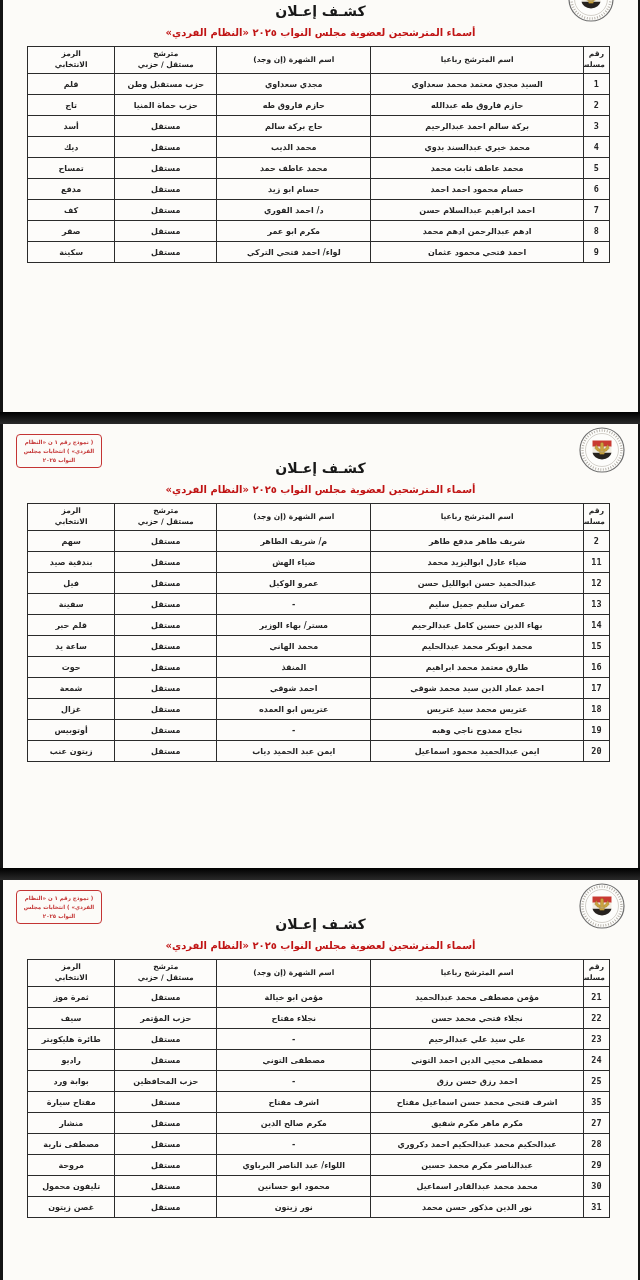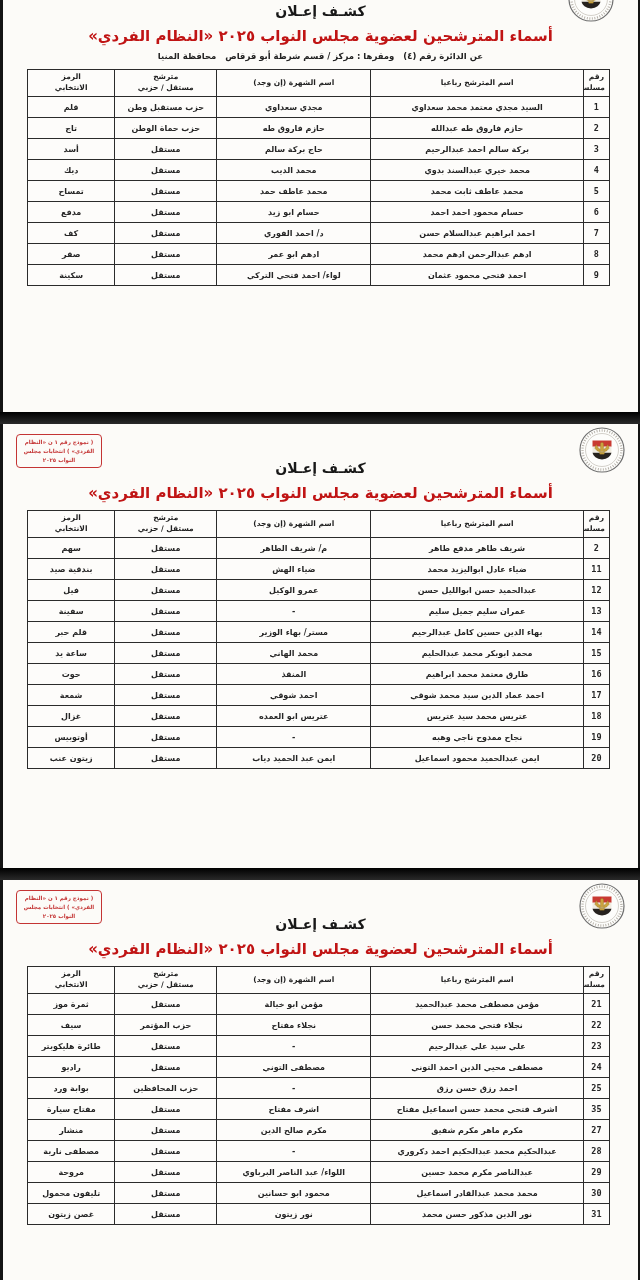--- a/index.html
+++ b/index.html
@@ -11,21 +11,21 @@
     position:relative; background:#fcfbf8; overflow:hidden;
     border-left:3px solid #141414; border-right:2px solid #141414;
   }
   #page1 { height:412px; }
   #page2 { height:444px; }
   #page3 { height:400px; }
   .separator { height:12px; background:linear-gradient(#000, #2a2a2a); }
 
   .title { margin-top:36px; text-align:center; font-size:14px; font-weight:bold; color:#181818; direction:rtl; }
   #page1 .title { margin-top:3px; }
-  .subtitle { margin-top:8px; text-align:center; font-size:15px; font-weight:bold; direction:rtl; }
+  .subtitle { margin-top:8px; text-align:center; font-size:10px; font-weight:bold; direction:rtl; }
   .district { margin-top:6px; text-align:center; font-size:8.5px; font-weight:bold; color:#222; direction:rtl; white-space:pre-wrap; }
 
   .stamp {
     position:absolute; top:10px; left:13px; width:86px;
     border:1px solid; border-radius:4px; padding:3px 4px;
     font-size:5.5px; font-weight:bold; line-height:1.6; text-align:center; direction:rtl;
   }
   .emblem { position:absolute; right:13px; top:3px; width:46px; height:46px; }
   .emblem-clipped { top:-24px; right:24px; }
 
@@ -59,21 +59,20 @@
     <g fill="#c9a23f" stroke="#8a6d20" stroke-width="0.3">
       <path d="M23 15.5 c0.9 0 1.6 0.7 1.6 1.5 v7.5 h-3.2 v-7.5 c0 -0.8 0.7 -1.5 1.6 -1.5 z"></path>
       <path d="M17.2 17.5 q1.8 4 4 4.8 v2.6 q-3.8 -0.8 -5.4 -3.6 z"></path>
       <path d="M28.8 17.5 q-1.8 4 -4 4.8 v2.6 q3.8 -0.8 5.4 -3.6 z"></path>
       <rect x="20.6" y="25.2" width="4.8" height="2" rx="0.4"></rect>
     </g>
   </svg>
 </div>
     <h1 class="title">كشـف إعـلان</h1>
     <h2 class="subtitle" style="color: rgb(192, 20, 20);">أسماء المترشحين لعضوية مجلس النواب ٢٠٢٥ «النظام الفردي»</h2>
-    <div class="district">عن الدائرة رقم (٤)   ومقرها : مركز / قسم شرطة أبو قرقاص   محافظة المنيا</div>
     <table class="roster">
       <colgroup>
           <col style="width:4.5%">
           <col style="width:36.5%">
           <col style="width:26.5%">
           <col style="width:17.5%">
           <col style="width:15%">
         </colgroup>
       <thead>
         <tr>
@@ -92,21 +91,21 @@
             <td>1</td>
             <td>السيد مجدي معتمد محمد سعداوي</td>
             <td>مجدي سعداوي</td>
             <td>حزب مستقبل وطن</td>
             <td>قلم</td>
           </tr>
           <tr>
             <td>2</td>
             <td>حازم فاروق طه عبدالله</td>
             <td>حازم فاروق طه</td>
-            <td>حزب حماة الوطن</td>
+            <td>حزب حماة المنيا</td>
             <td>تاج</td>
           </tr>
           <tr>
             <td>3</td>
             <td>بركة سالم احمد عبدالرحيم</td>
             <td>حاج بركة سالم</td>
             <td>مستقل</td>
             <td>أسد</td>
           </tr>
           <tr>
@@ -133,21 +132,21 @@
           <tr>
             <td>7</td>
             <td>احمد ابراهيم عبدالسلام حسن</td>
             <td>د/ احمد الفوري</td>
             <td>مستقل</td>
             <td>كف</td>
           </tr>
           <tr>
             <td>8</td>
             <td>ادهم عبدالرحمن ادهم محمد</td>
-            <td>ادهم ابو عمر</td>
+            <td>مكرم ابو عمر</td>
             <td>مستقل</td>
             <td>صقر</td>
           </tr>
           <tr>
             <td>9</td>
             <td>احمد فتحي محمود عثمان</td>
             <td>لواء/ احمد فتحي التركي</td>
             <td>مستقل</td>
             <td>سكينة</td>
           </tr>

